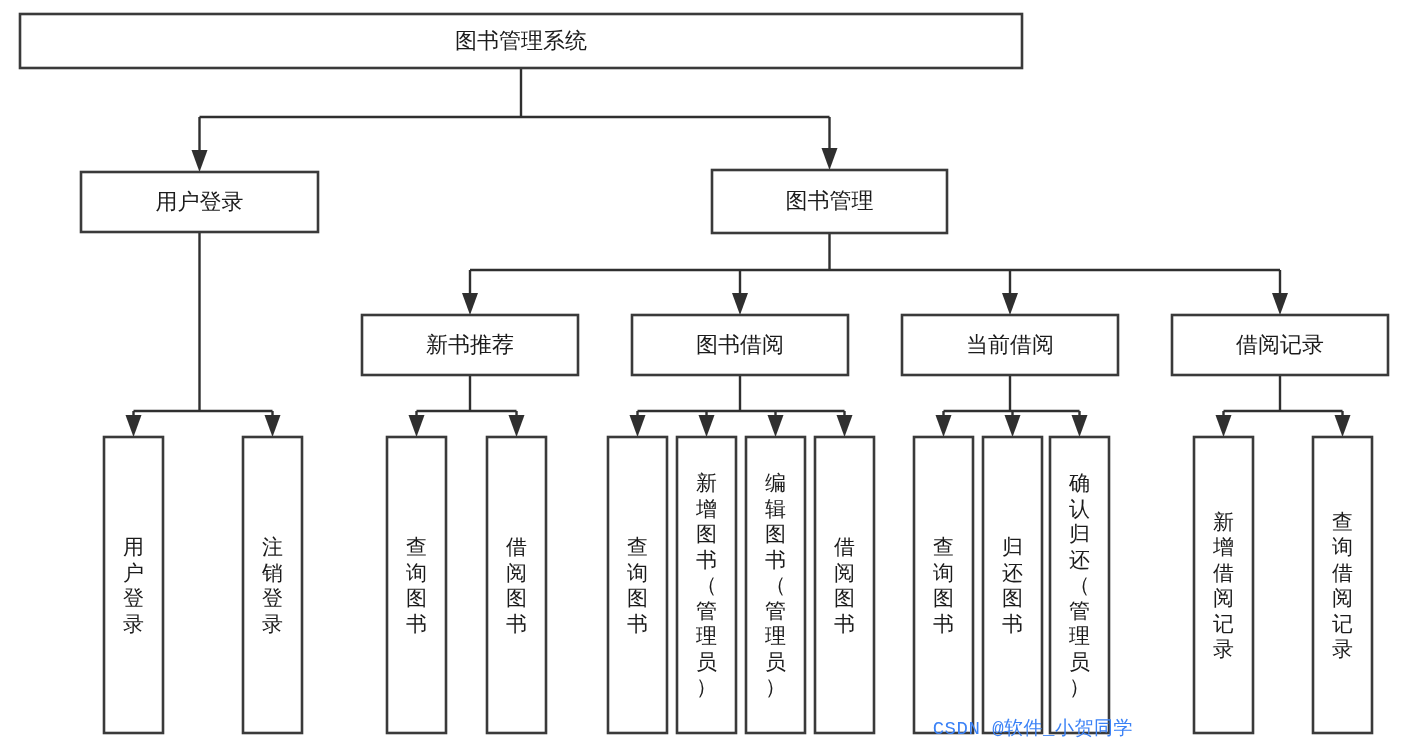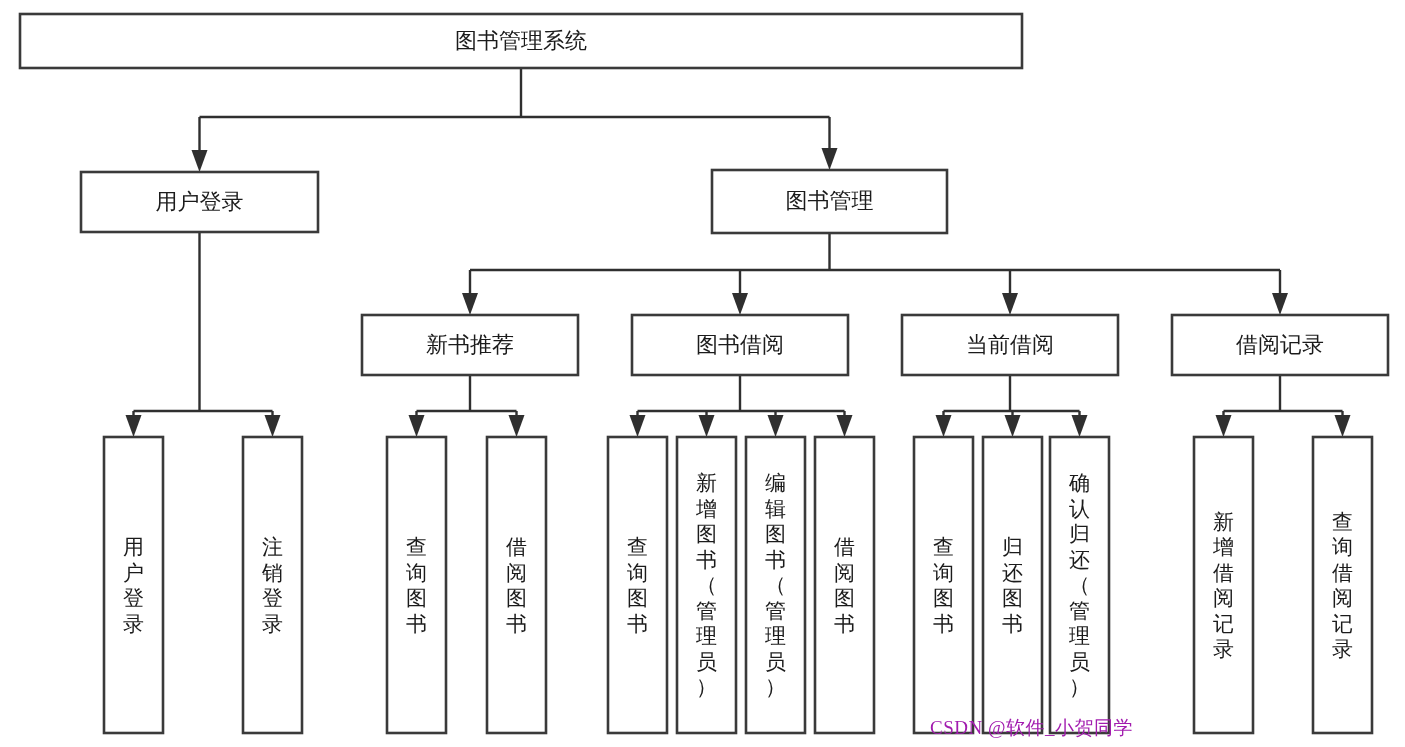--- a/index.html
+++ b/index.html
@@ -53,23 +53,23 @@
     stroke-linecap: butt;
   }
   .arrow-head {
     fill: #2f2f2f;
     stroke: none;
   }
   .watermark-text {
     position: absolute;
     right: 12px;
     bottom: 6px;
-    font-family: Liberation Serif, serif;
+    font-family: Liberation Mono, monospace;
     font-size: 19px;
-    color: #a21caf;
+    color: #3b82f6;
     letter-spacing: 0.5px;
     pointer-events: none;
     user-select: none;
   }
 </style>
 </head>
 <body>
 
 <div id="diagram-root">
   <svg class="diagram" viewBox="0 0 1405 747" xmlns="http://www.w3.org/2000/svg">

